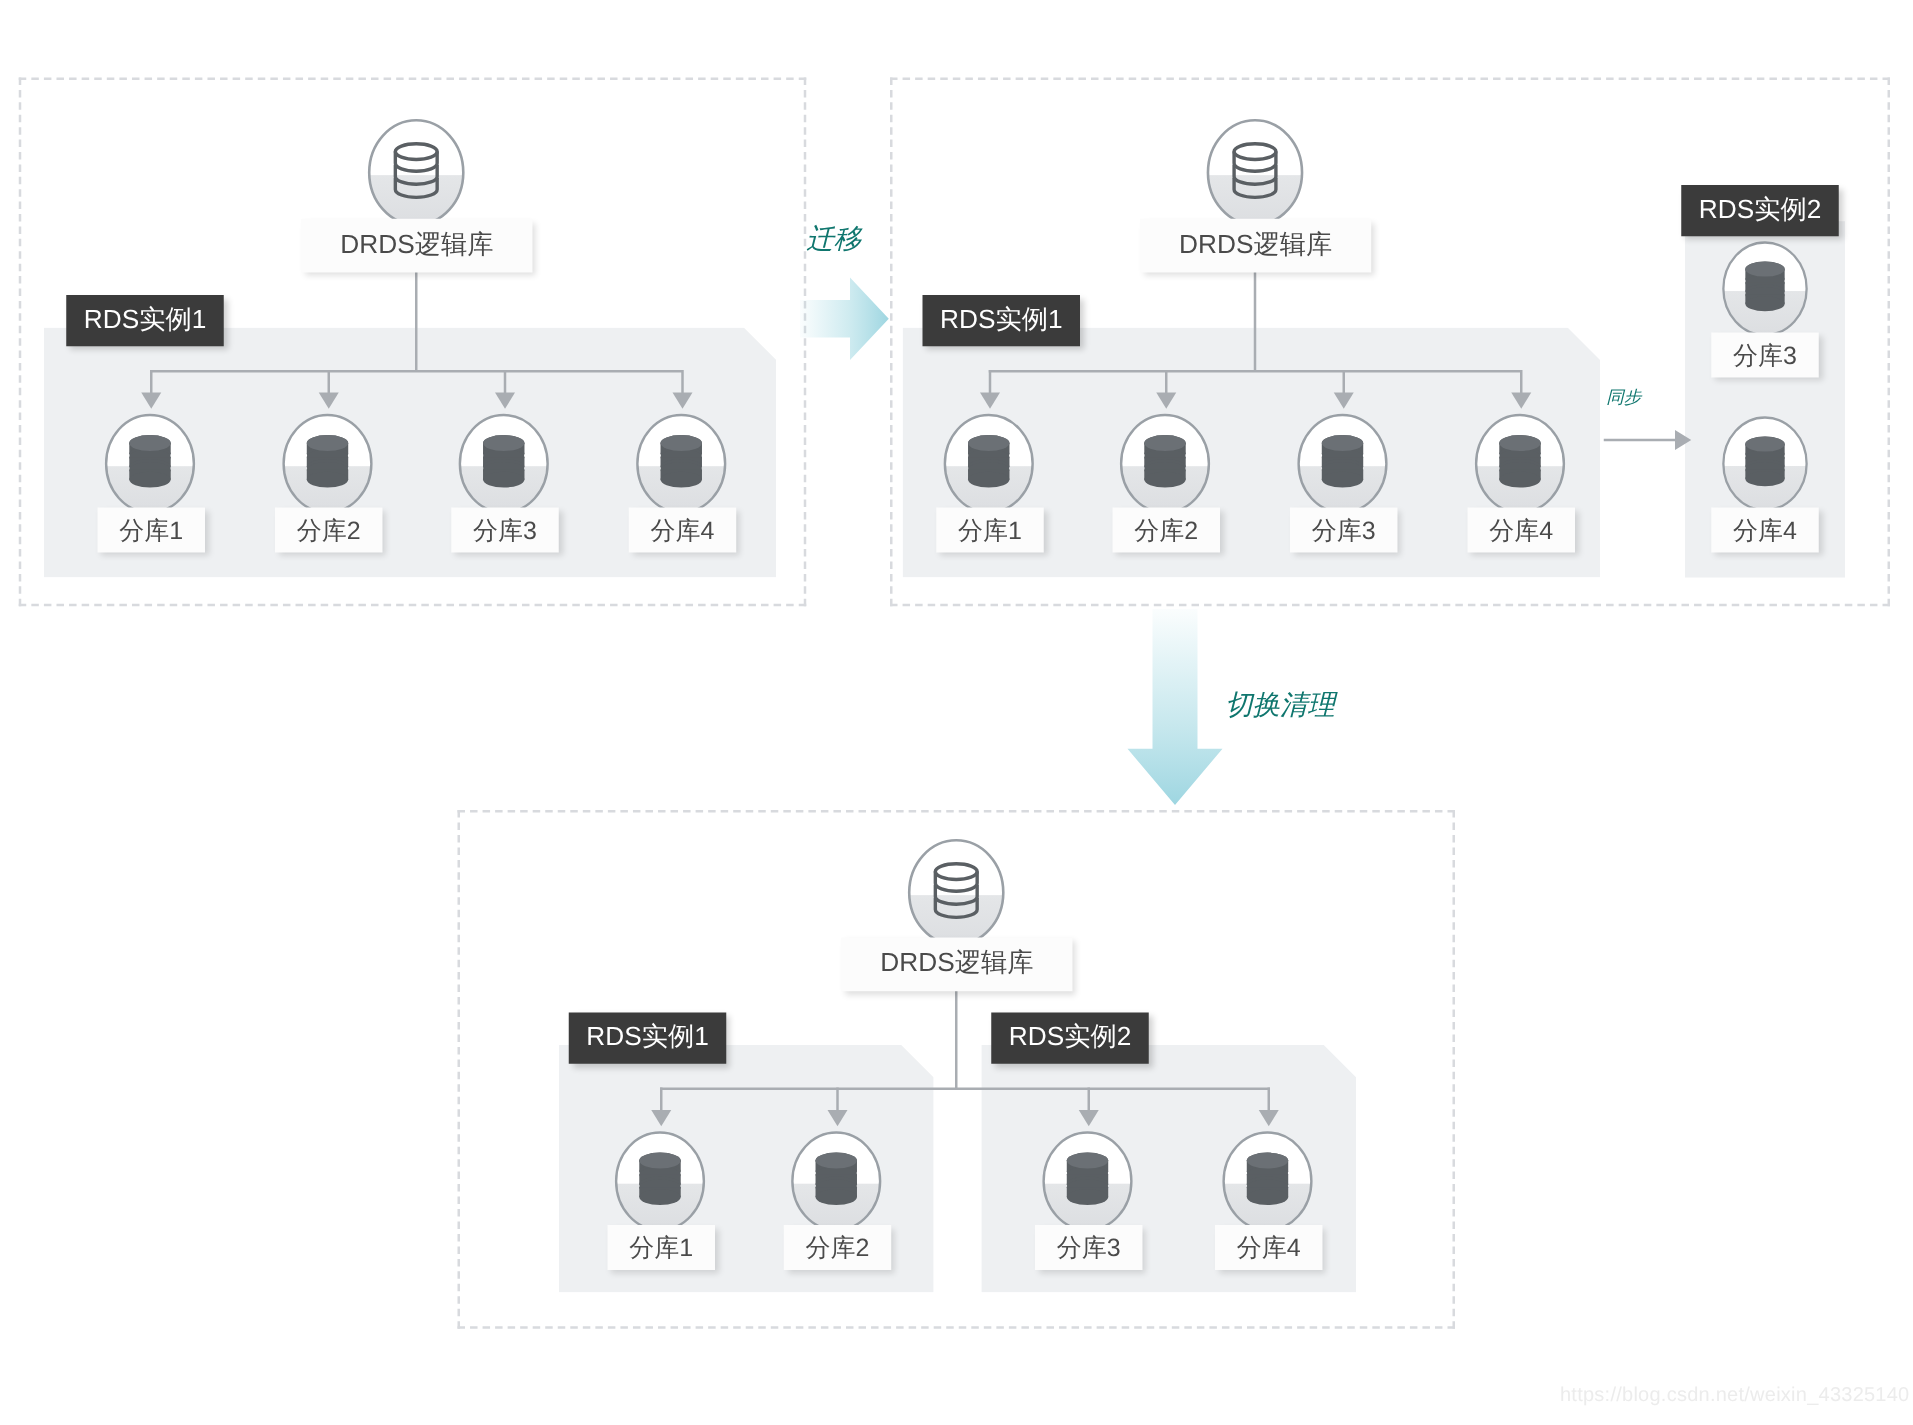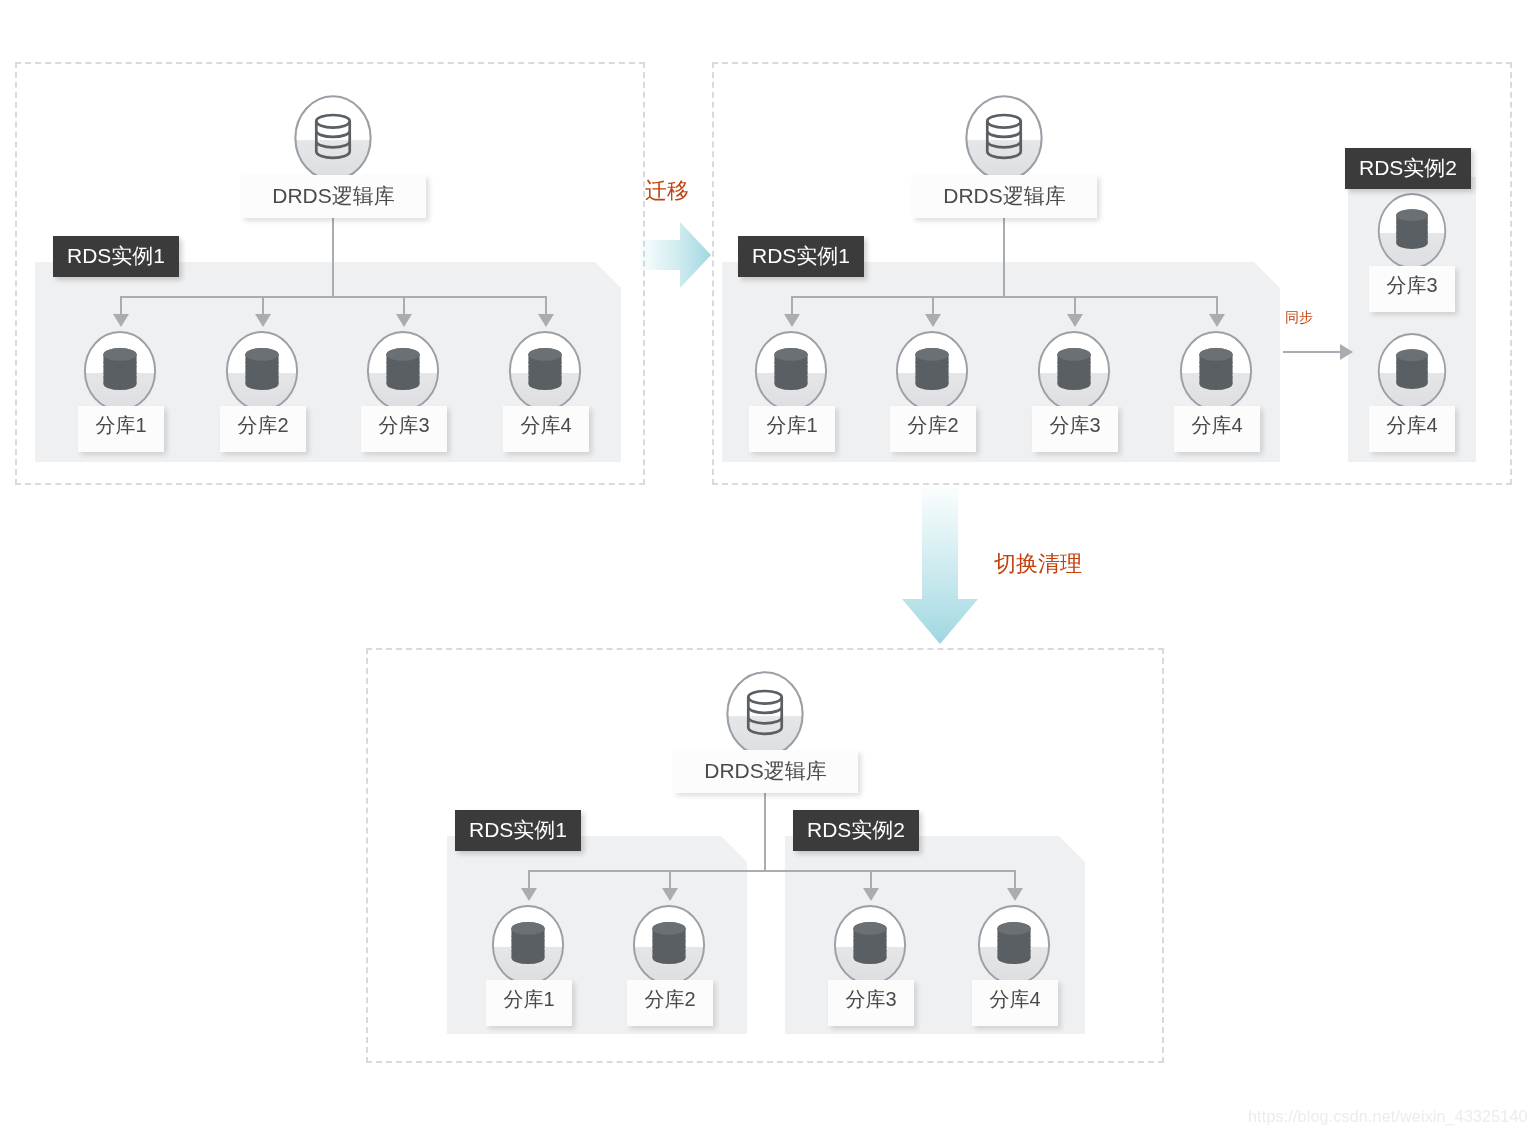--- a/index.html
+++ b/index.html
@@ -52,21 +52,21 @@
     color: #4a4a4a;
     font-size: 21px;
     line-height: 1;
     padding: 10px 14px 12px 14px;
     white-space: nowrap;
     box-shadow: 3px 3px 5px rgba(0,0,0,0.13);
     z-index: 6;
     text-align: center;
     box-sizing: border-box;
   }
-  .card.small { font-size: 20px; padding: 9px 12px 17px 12px; }
+  .card.small { font-size: 20px; padding: 9px 12px 7px 12px; }
 
   
   .db-icon {
     position: absolute;
     z-index: 5;
   }
 
   
   .vline {
     position: absolute;
@@ -101,25 +101,26 @@
   .proc-arrow-right {
     position: absolute;
     z-index: 4;
   }
   .proc-arrow-down {
     position: absolute;
     z-index: 4;
   }
   .proc-label {
     position: absolute;
-    color: #c2410c;
+    color: #0f766e;
     font-size: 22px;
     line-height: 1;
     white-space: nowrap;
     z-index: 5;
+    font-style: italic;
   }
 
   .watermark {
     position: absolute;
     color: #ececec;
     font-size: 16px;
     white-space: nowrap;
     letter-spacing: 0.2px;
   }
 </style>
@@ -302,21 +303,21 @@
         <use href="#dbPuck"></use>
       </svg>
   </div>
   <div class="card small" style="left:1369px; top:406px; width:86px;">分库4</div>
 
   <div class="proc-arrow-down" style="left:900px; top:487px; width:80px; height:158px;">
     <svg width="80" height="158" viewBox="0 0 80 158">
       <path d="M22 0 H58 V112 H78 L40 157 L2 112 H22 Z" fill="url(#arrowGradDown)"></path>
     </svg>
   </div>
-  <div class="proc-label" style="left:980px; top:553px;margin-left:14px;">切换清理</div>
+  <div class="proc-label" style="left:980px; top:553px;">切换清理</div>
 
   <div class="stage" style="left:366px; top:648px; width:798px; height:415px;"></div>
 
   <div class="db-icon" style="left:723px; top:668px; width:84px; height:92px;">
     <svg width="84" height="92" viewBox="0 0 80 88">
         <use href="#dbPuckHollow"></use>
       </svg>
   </div>
   <div class="card" style="left:673px; top:750px; width:185px;">DRDS逻辑库</div>
 

